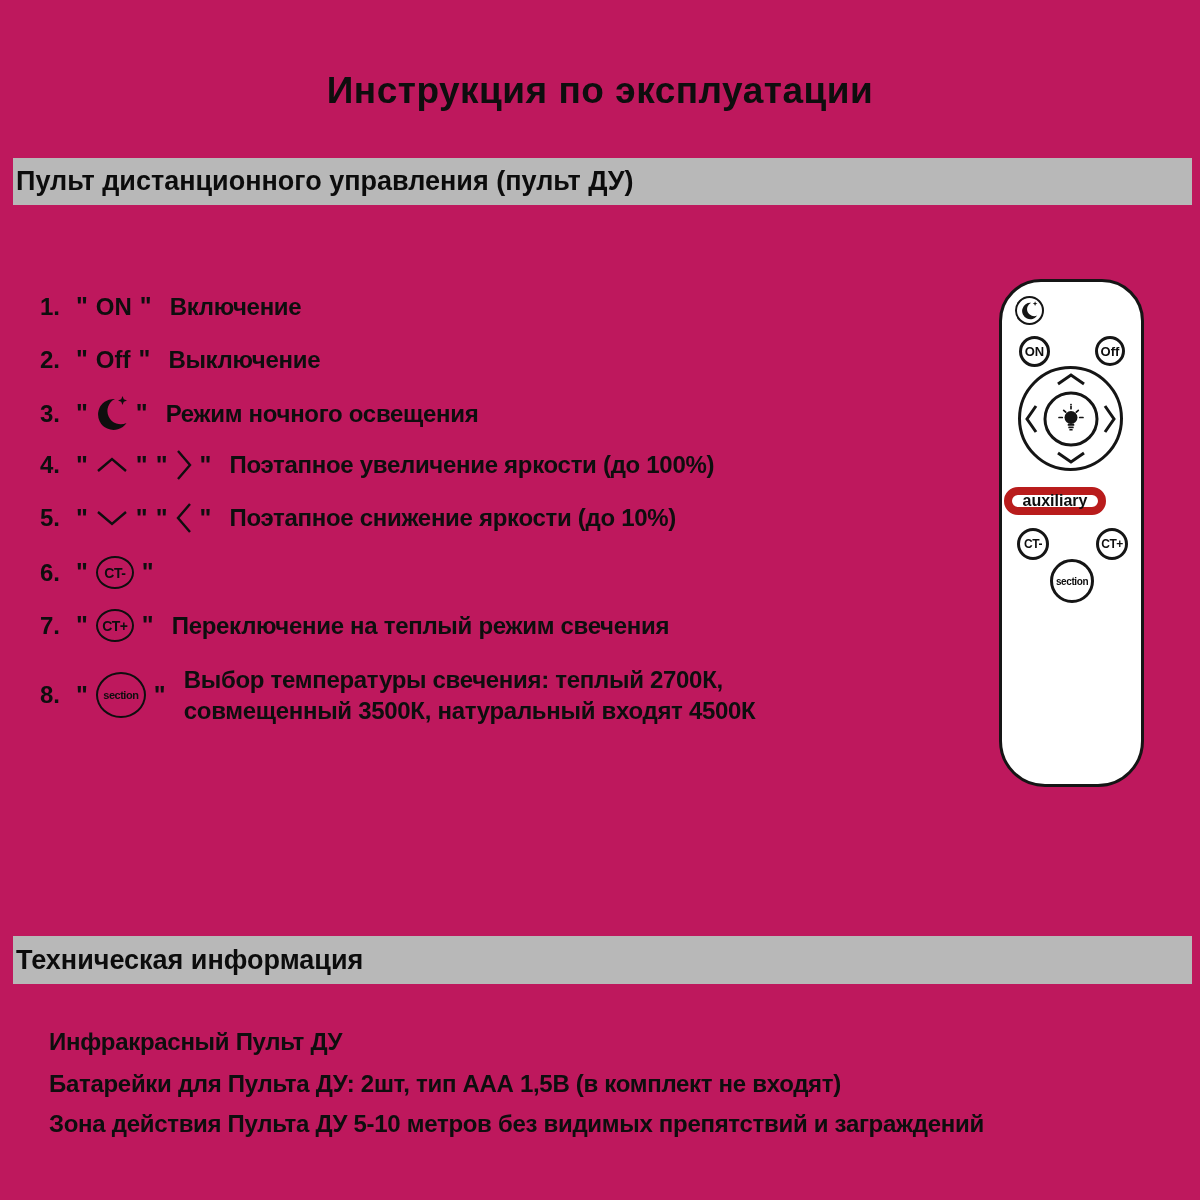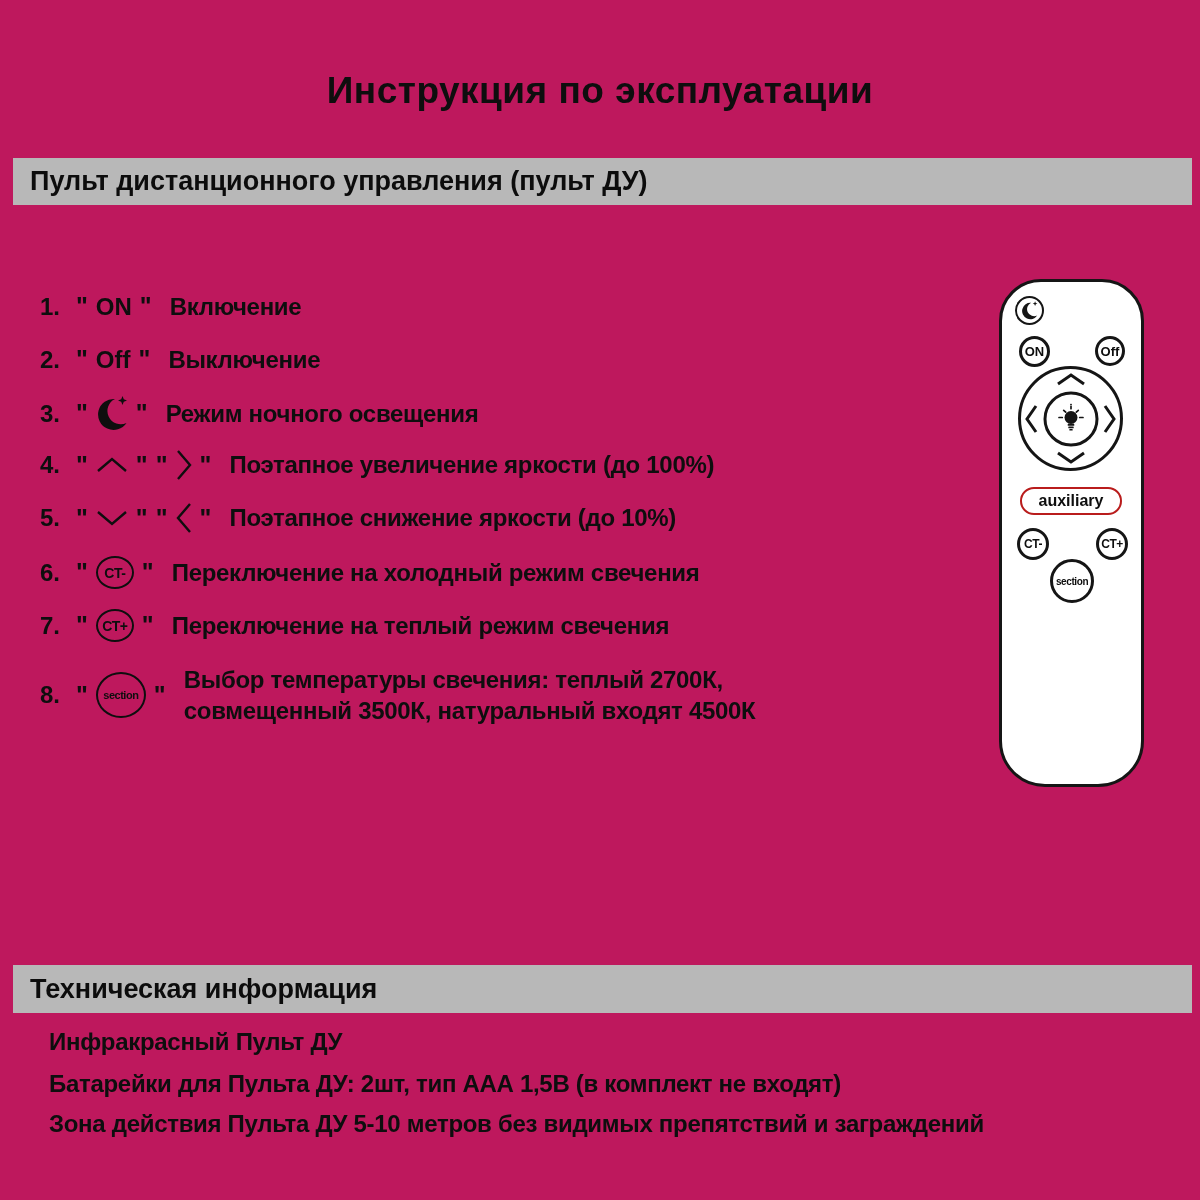--- a/index.html
+++ b/index.html
@@ -7,25 +7,25 @@
     position:relative;width:1200px;height:1200px;background:#be185d;
     font-family:"Liberation Sans",sans-serif;color:#0e0e0e;font-weight:bold;
     overflow:hidden;
   }
   .title{
     position:absolute;top:70px;left:0;width:1200px;text-align:center;
     font-size:37px;letter-spacing:0.5px;
   }
   .banner{
     position:absolute;left:13px;right:8px;height:47px;background:#b8b8b8;
-    display:flex;align-items:center;padding-left:17px;box-sizing:border-box;
+    display:flex;align-items:center;padding-left:3px;box-sizing:border-box;
     font-size:27px;color:#0c0c0c;
   }
   .banner-remote{top:158px;}
-  .banner-tech{top:965px;height:48px;}
+  .banner-tech{top:936px;height:48px;}
 
   
   .item{
     position:absolute;left:40px;display:flex;align-items:center;gap:8px;
     font-size:24px;white-space:nowrap;
   }
   .num{min-width:28px;}
   .q{font-size:25px;}
   .desc{margin-left:10px;letter-spacing:-0.3px;}
   .desc-tight{margin-left:10px;letter-spacing:-0.3px;}
@@ -60,22 +60,22 @@
     position:absolute;left:50%;top:50%;transform:translate(-50%,-50%);
     width:55px;height:55px;border:3px solid #151515;border-radius:50%;box-sizing:border-box;
     display:flex;align-items:center;justify-content:center;background:#fff;
   }
   .chev{position:absolute;display:flex;}
   .chev-up{left:50%;top:4px;transform:translateX(-50%);}
   .chev-down{left:50%;bottom:4px;transform:translateX(-50%);}
   .chev-left{left:4px;top:50%;transform:translateY(-50%);}
   .chev-right{right:4px;top:50%;transform:translateY(-50%);}
   .rc-aux{
-    position:absolute;left:18px;top:205px;width:102px;height:28px;
-    border:2px solid #b91c1c;border-radius:15px;box-sizing:border-box;
+    position:absolute;left:2px;top:205px;width:102px;height:28px;
+    border:8px solid #b91c1c;border-radius:15px;box-sizing:border-box;
     display:flex;align-items:center;justify-content:center;font-size:16px;background:#fff;
   }
   .rc-ctm{left:15px;top:246px;width:32px;height:32px;font-size:12px;letter-spacing:-0.5px;}
   .rc-ctp{left:94px;top:246px;width:32px;height:32px;font-size:12px;letter-spacing:-0.5px;}
   .rc-section{left:48px;top:277px;width:44px;height:44px;font-size:10px;letter-spacing:-0.4px;}
 
   
   .tech-line{position:absolute;left:49px;font-size:24px;letter-spacing:-0.3px;white-space:nowrap;}
   .tl-1{top:1028px;}
   .tl-2{top:1070px;}
@@ -157,21 +157,20 @@
     </span>
     <span class="q">"</span>
     <span class="desc-tight">Поэтапное снижение яркости (до 10%)</span>
   </div>
 
   <div class="item" style="top:556px">
     <span class="num">6.</span>
     <span class="q">"</span>
     <span class="ct-badge">CT-</span>
     <span class="q">"</span>
-    <span class="desc">Переключение на холодный режим свечения</span>
   </div>
 
   <div class="item" style="top:609px">
     <span class="num">7.</span>
     <span class="q">"</span>
     <span class="ct-badge">CT+</span>
     <span class="q">"</span>
     <span class="desc">Переключение на теплый режим свечения</span>
   </div>
 

